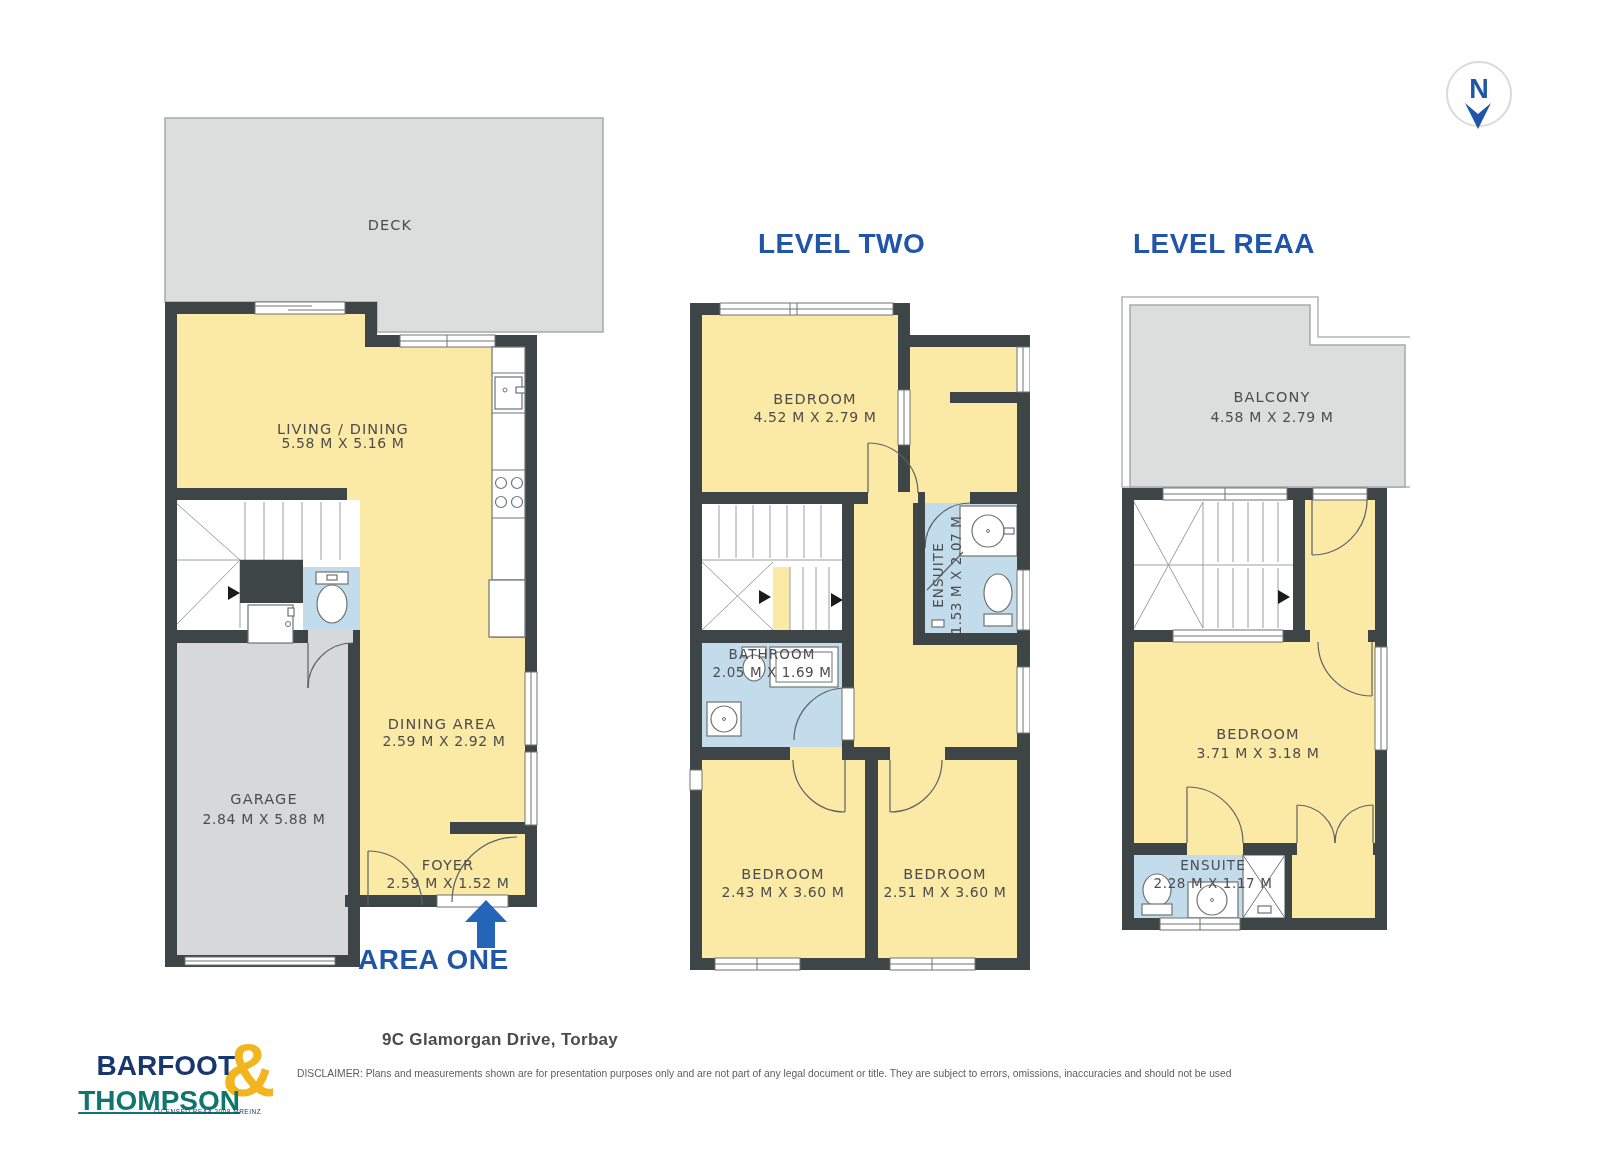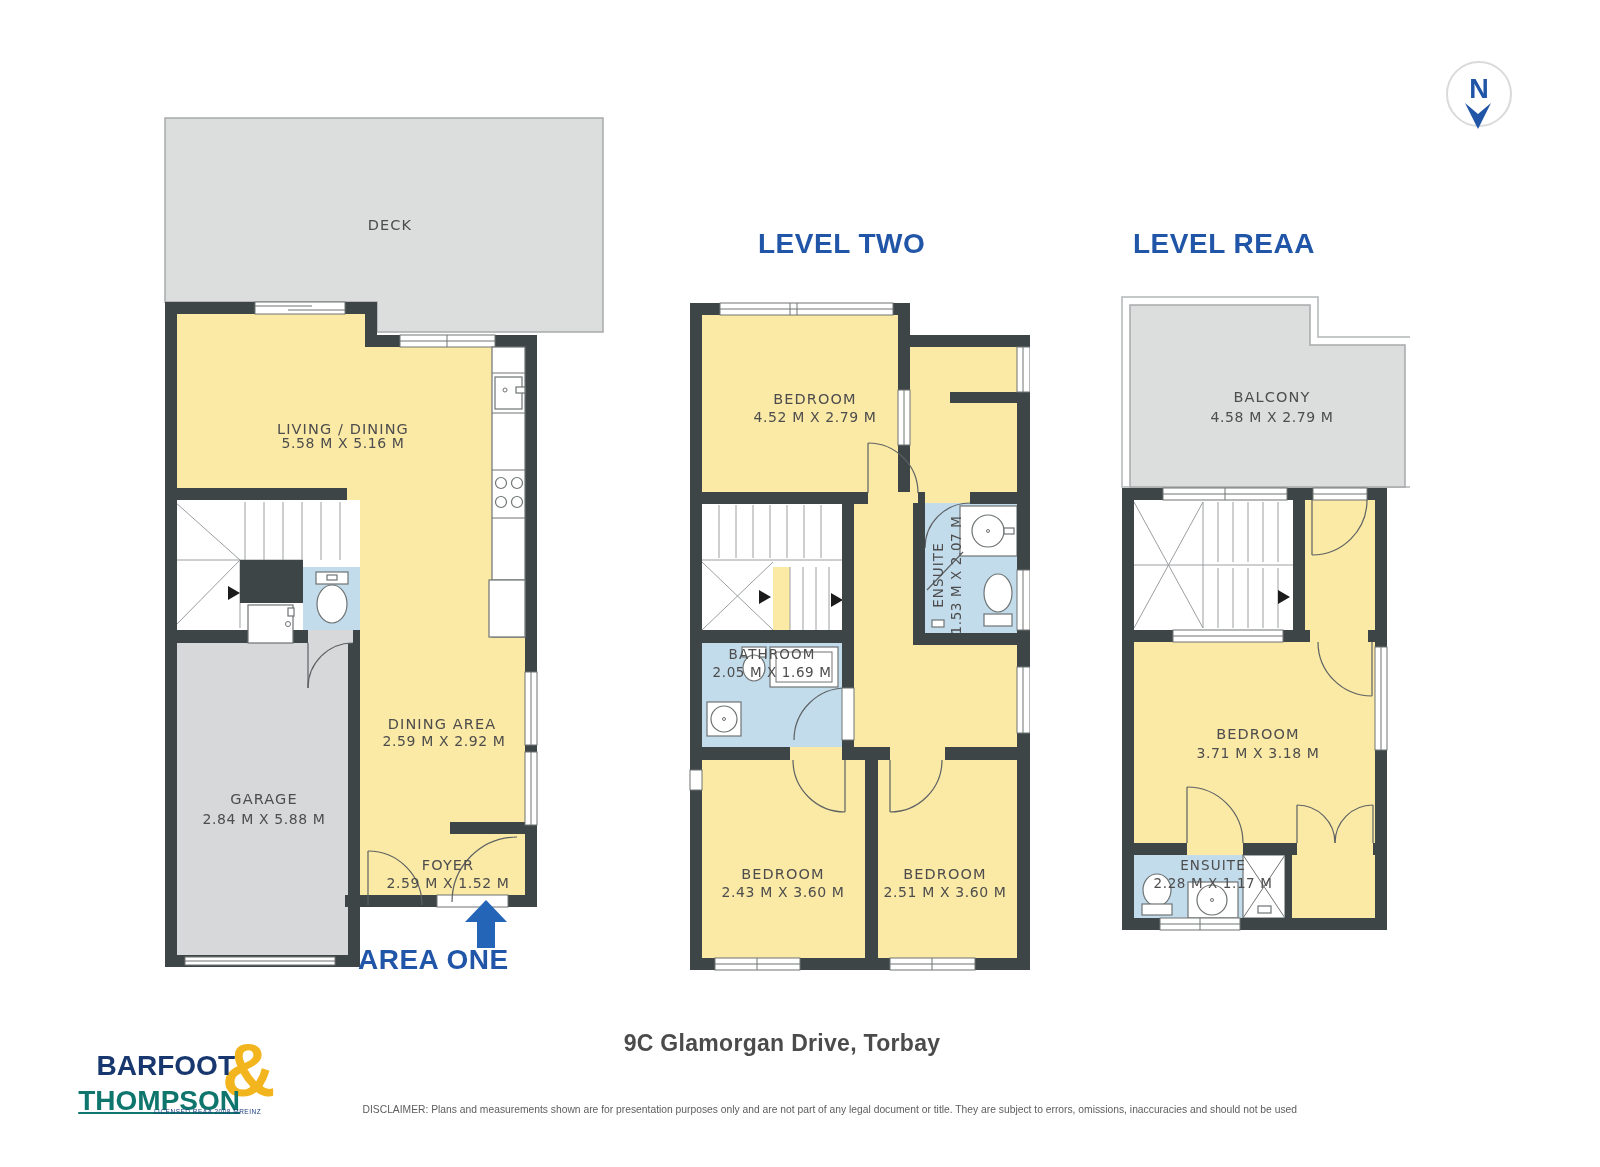--- a/index.html
+++ b/index.html
@@ -19,25 +19,25 @@
   .logo{position:absolute;left:62px;top:1042px;width:220px;height:78px;}
   .logo .amp{position:absolute;left:160px;top:-14px;font-family:"Liberation Sans",sans-serif;
      font-weight:bold;font-size:74px;color:#f2b51d;z-index:0;}
   .logo .w1{position:absolute;right:47px;top:8px;z-index:1;font-family:"Liberation Sans",sans-serif;
      font-weight:bold;font-size:28px;color:#17376e;letter-spacing:0px;text-align:center;}
   .logo .w2{position:absolute;right:42px;top:43px;z-index:1;font-family:"Liberation Sans",sans-serif;
      font-weight:bold;font-size:28px;color:#0f766e;letter-spacing:0px;text-decoration:underline;}
   .logo .tag{position:absolute;left:92px;top:66px;z-index:1;font-family:"Liberation Sans",sans-serif;
      font-size:6.5px;color:#1a3c7c;letter-spacing:0.5px;}
   
-  .address{position:absolute;left:382px;top:1030px;width:800px;text-align:center;
-     font-family:"Liberation Sans",sans-serif;font-weight:bold;font-size:23px;color:#4b4b4b;
+  .address{position:absolute;left:382px;top:1030px;width:800px;
+     font-family:"Liberation Sans",sans-serif;font-weight:bold;font-size:17px;color:#4b4b4b;
      letter-spacing:0.3px;}
-  .disclaimer{position:absolute;left:297px;top:1066px;width:1000px;text-align:right;
-     font-family:"Liberation Sans",sans-serif;font-size:10.3px;line-height:1.5;color:#5d5d5d;margin-top:36px;}
+  .disclaimer{position:absolute;left:297px;top:1066px;width:1000px;text-align:left;
+     font-family:"Liberation Sans",sans-serif;font-size:10.3px;line-height:1.5;color:#5d5d5d;}
   
   .wall{fill:#3e4546;}
   .yellow{fill:#fbe9a6;}
   .gray{fill:#d7d8d9;}
   .odk{fill:#dcdddd;stroke:#a6a9aa;stroke-width:1.5;}
   .blue{fill:#c3dcec;}
   .win{fill:#ffffff;stroke:#707475;stroke-width:1;}
   .ln{stroke:#707475;stroke-width:1;fill:none;}
   .sl{stroke:#9a9ea0;stroke-width:1;fill:none;}
   .arc{stroke:#5d6263;stroke-width:1.2;fill:none;}

